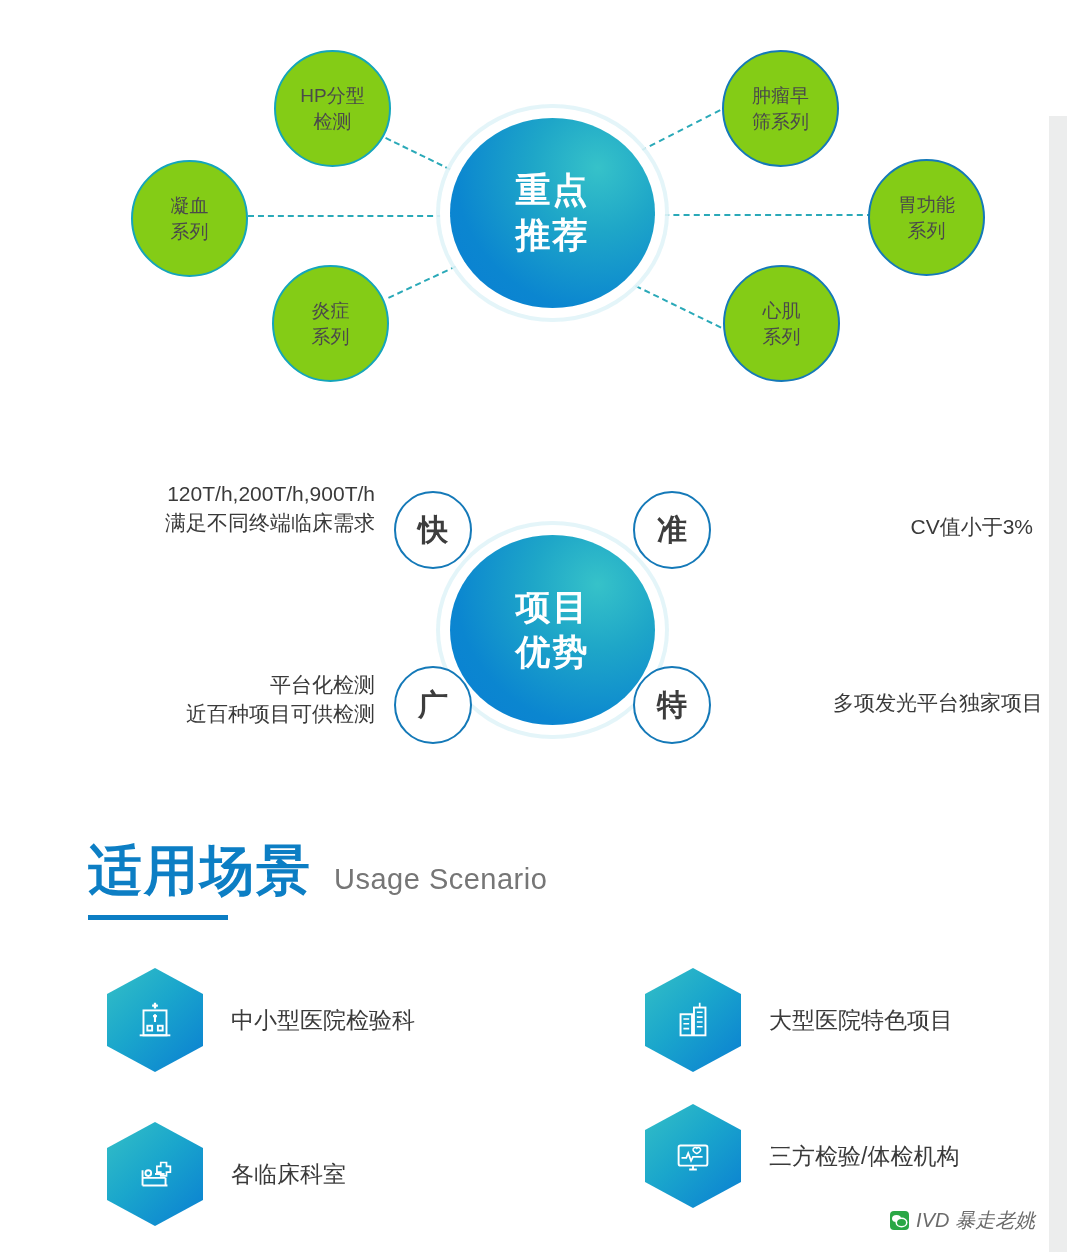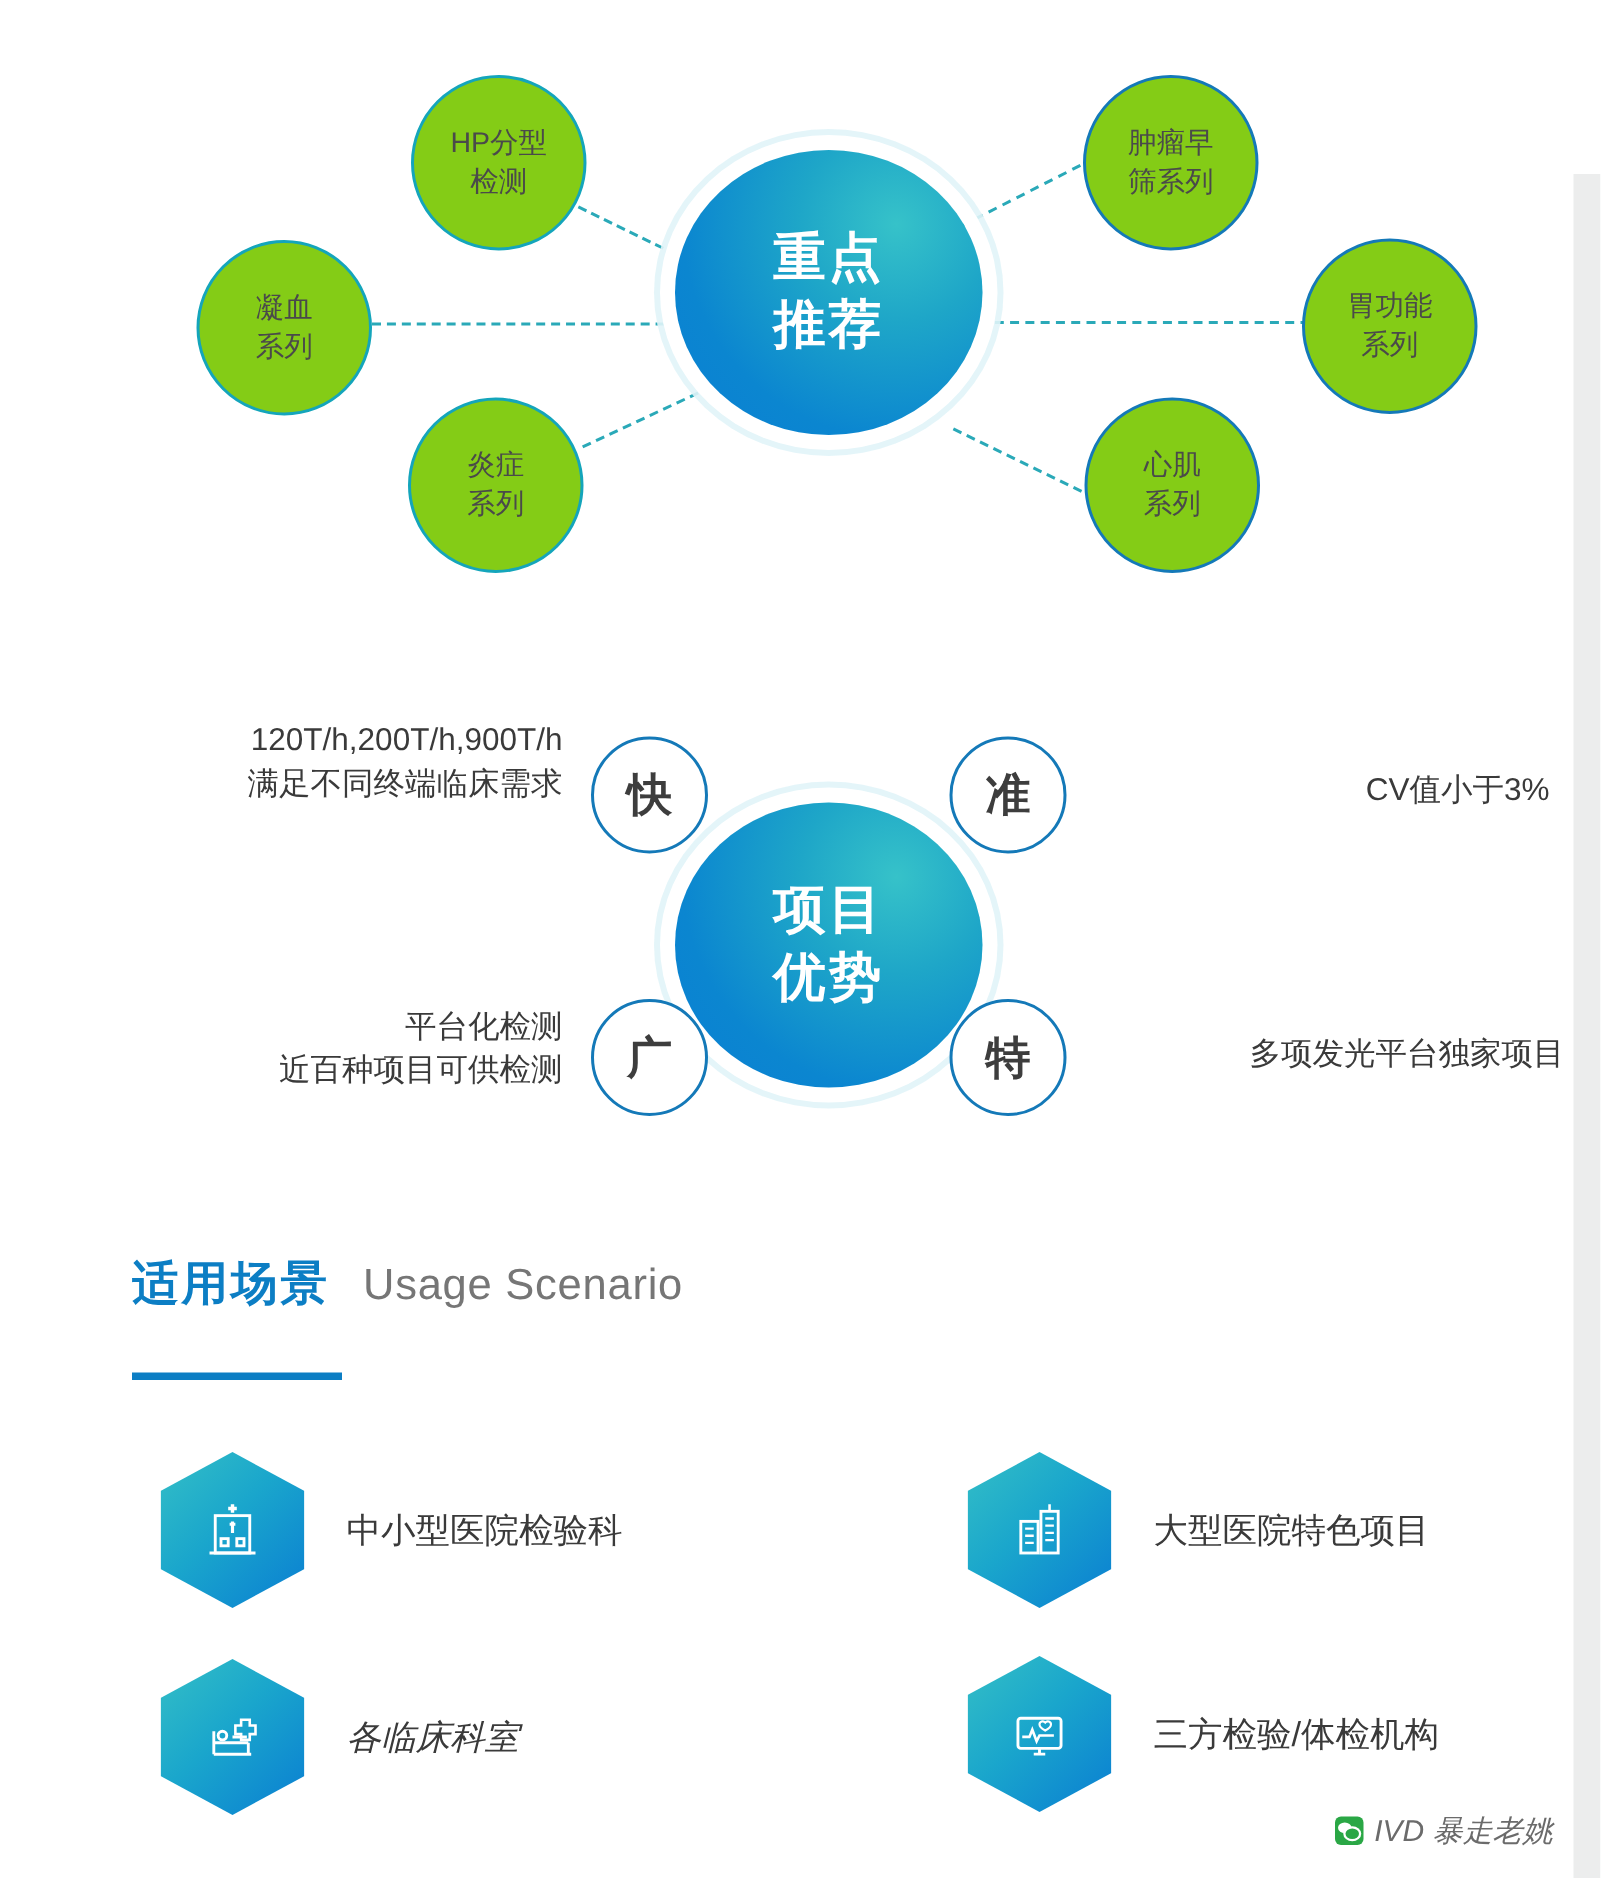--- a/index.html
+++ b/index.html
@@ -47,21 +47,21 @@
     display: flex;
     align-items: center;
     justify-content: center;
     color: #ffffff;
     text-align: center;
     font-weight: bold;
     line-height: 1.28;
   }
   #center-main {
     left: 450px;
-    top: 100px;
+    top: 118px;
     width: 205px;
     height: 190px;
     font-size: 35px;
     letter-spacing: 2px;
   }
   .node {
     position: absolute;
     border-radius: 50%;
     background: #84cc16;
     border: 2px solid #14a5bb;
@@ -133,21 +133,21 @@
     height: 440px;
   }
   .usage-head {
     position: absolute;
     left: 88px;
     top: 25px;
     display: flex;
     align-items: baseline;
   }
   .usage-title-cn {
-    font-size: 31px;
+    font-size: 54px;
     font-weight: bold;
     color: #0c7ec4;
     letter-spacing: 2px;
   }
   .usage-title-en {
     font-size: 29px;
     color: #767676;
     margin-left: 22px;
     letter-spacing: 0.5px;
   }
@@ -336,21 +336,21 @@
             <rect x="25" y="11" width="12" height="29"></rect>
             <path d="M31 6 v5" stroke-width="1.8"></path>
             <path d="M14 23 h6 M14 28 h6 M14 33 h6" stroke-width="1.6"></path>
             <path d="M28 16 h6 M28 21 h6 M28 26 h6 M28 31 h6" stroke-width="1.6"></path>
           </svg>
         </div>
       </div>
       <span class="scenario-label">大型医院特色项目</span>
     </div>
 
-    <div class="scenario" style="left:107px; top:296px;font-style:italic;">
+    <div class="scenario" style="left:107px; top:312px;">
       <div class="hexwrap">
         <div class="hex"></div>
         <div class="hex-glyph">
           <svg width="46" height="46" viewBox="0 0 48 48" fill="none" stroke="#ffffff" stroke-width="2">
             <path d="M11 20 v16 M11 28 h24 M35 28 v8 M11 36 h26"></path>
             <circle cx="17" cy="23" r="3"></circle>
             <path d="M24 24 h10"></path>
             <path d="M30 12 h6 v4 h4 v6 h-4 v4 h-6 v-4 h-4 v-6 h4 z" stroke-width="1.8"></path>
           </svg>
         </div>

